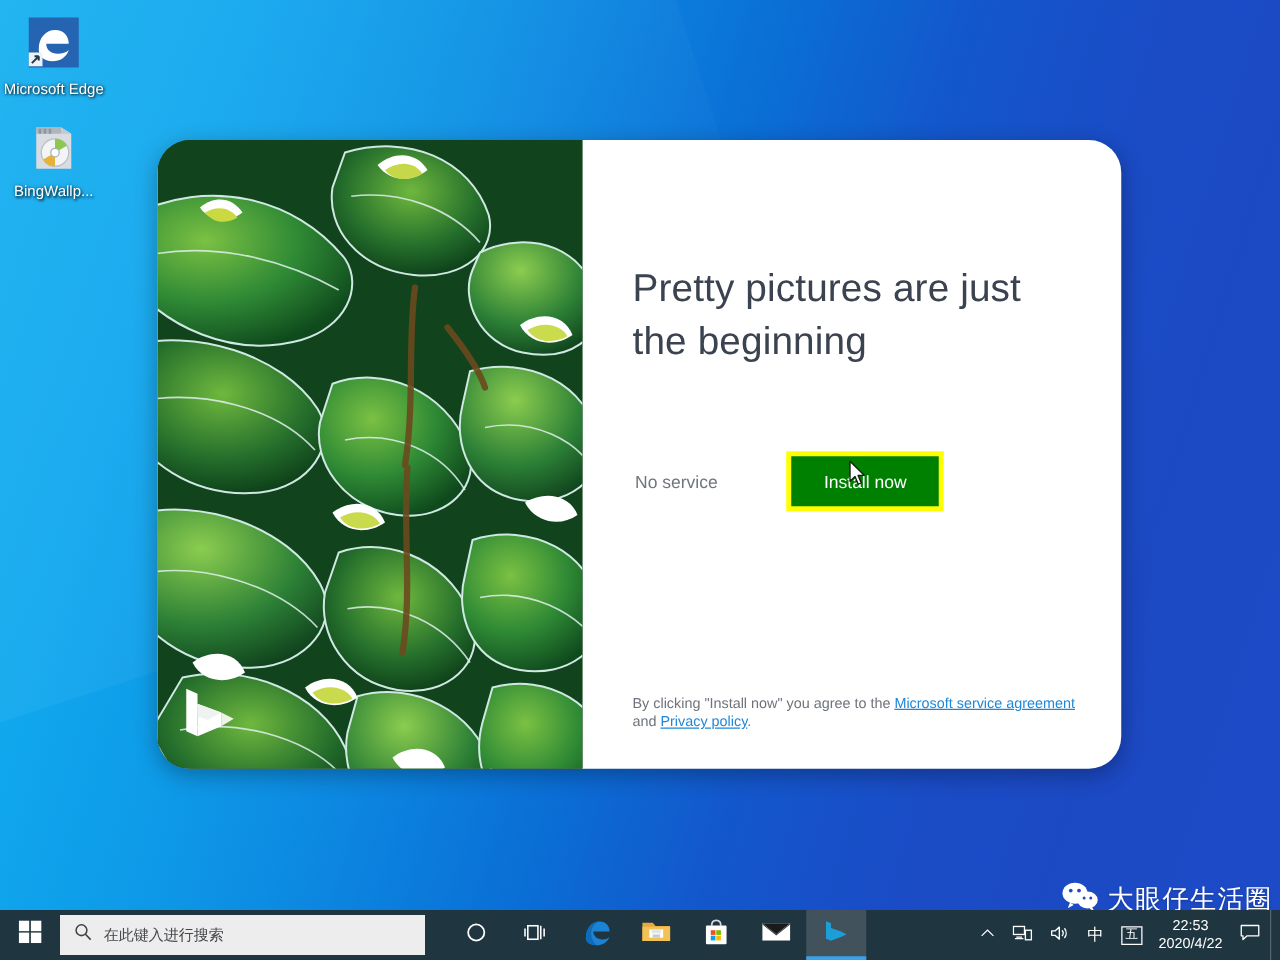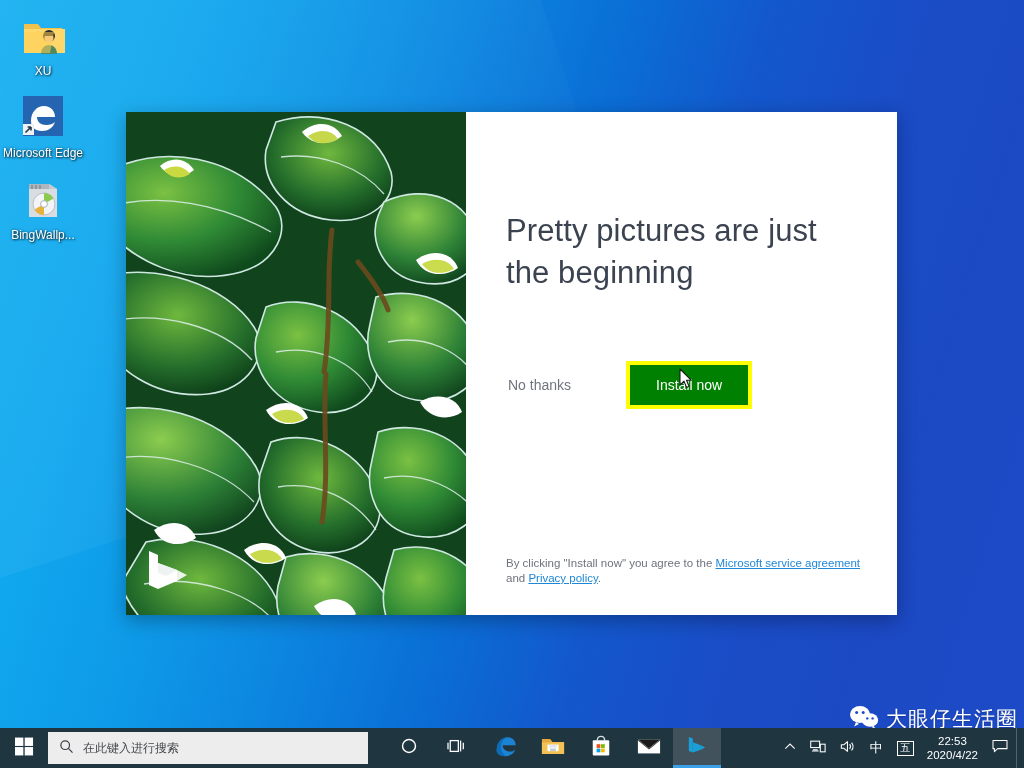--- a/index.html
+++ b/index.html
@@ -70,20 +70,21 @@
 
   
   #bing-dialog {
     position: absolute;
     left: 126px; top: 112px;
     width: 771px; height: 503px;
     background: #ffffff;
     box-shadow: 0 5px 18px rgba(0,0,0,.30);
     display: flex;
     overflow: hidden;
+    border-radius: 26px;
   }
   #hero {
     position: relative;
     width: 340px; height: 503px;
     overflow: hidden;
     background: #0c3b14;
     flex: none;
   }
   #hero svg { position: absolute; inset: 0; width: 100%; height: 100%; display: block; }
   #bing-logo {
@@ -181,21 +182,21 @@
     background: #1f3641;
     display: flex;
     align-items: center;
   }
   #start-button {
     width: 48px; height: 40px;
     display: flex; align-items: center; justify-content: center;
     cursor: pointer;
   }
   #search-box {
-    width: 320px; height: 32px;
+    width: 292px; height: 32px;
     background: #ededed;
     display: flex; align-items: center;
     padding-left: 11px;
     margin-left: 0;
     cursor: text;
   }
   #search-box .ph {
     font-size: 12px;
     color: #44474b;
     margin-left: 9px;
@@ -258,34 +259,20 @@
 </style>
 </head>
 <body>
 
 <div id="desktop">
 
   <div id="icon-layer">
 
 
 
-    <div class="desk-icon">
-      <span class="glyph">
-        <svg viewBox="0 0 48 48" width="48" height="48">
-          <path d="M5 12 h14 l3 4 h21 v25 H5 Z" fill="#f0c14b"></path>
-          <path d="M5 17 h41 v24 H5 Z" fill="#ffd76a"></path>
-          <circle cx="30" cy="24" r="6" fill="#2b2b2b"></circle>
-          <circle cx="30" cy="26" r="4.6" fill="#f0c39a"></circle>
-          <path d="M30 21 a5 4 0 0 1 5 3 l-10 0 a5 4 0 0 1 5 -3 z" fill="#2b2b2b"></path>
-          <path d="M22 42 c0-6 4-9 8-9 s8 3 8 9 z" fill="#4f8a63"></path>
-          <path d="M5 20 h30 l-4 21 H5 Z" fill="#ffcf56" opacity=".55"></path>
-        </svg>
-      </span>
-      <span class="cap">XU</span>
-    </div>
 
     <div class="desk-icon">
       <span class="glyph">
         <svg viewBox="0 0 48 48" width="48" height="48">
           <rect x="4" y="2" width="40" height="40" fill="#2564b0"></rect>
           <path d="M12 27 c0-9 6-15 13-15 c7 0 11 5 11 11 h-18 c0 5 4 8 9 8 c4 0 7-1 9-3 c-2 6-7 9-13 9 c-7 0-11-4-11-10 z" fill="#ffffff"></path>
           <rect x="4" y="30" width="12" height="12" fill="#ffffff" opacity="0"></rect>
           <rect x="4" y="30" width="11" height="11" fill="#eef2f5"></rect>
           <path d="M6.5 38.5 L12 33 M12 33 h-3.4 M12 33 v3.4" stroke="#23374a" stroke-width="1.6" fill="none"></path>
         </svg>
@@ -397,21 +384,21 @@
           <path d="M31 21 L41 26 L31 32 Z" fill="#ffffff" opacity=".88"></path>
         </svg>
       </span>
     </div>
 
     <div id="panel">
 
       <h1 id="headline">Pretty pictures are just the beginning</h1>
 
       <div id="cta-row">
-        <span id="no-thanks">No thanks</span>
+        <span id="no-thanks">No service</span>
         <span id="install-wrap">
           <button id="install-now">Install now</button>
         </span>
       </div>
 
       <p id="legal">
         <span>By clicking "Install now" you agree to the </span><a href="#">Microsoft service agreement</a><span> and </span><a href="#">Privacy policy</a><span>.</span>
       </p>
     </div>
   </div>

